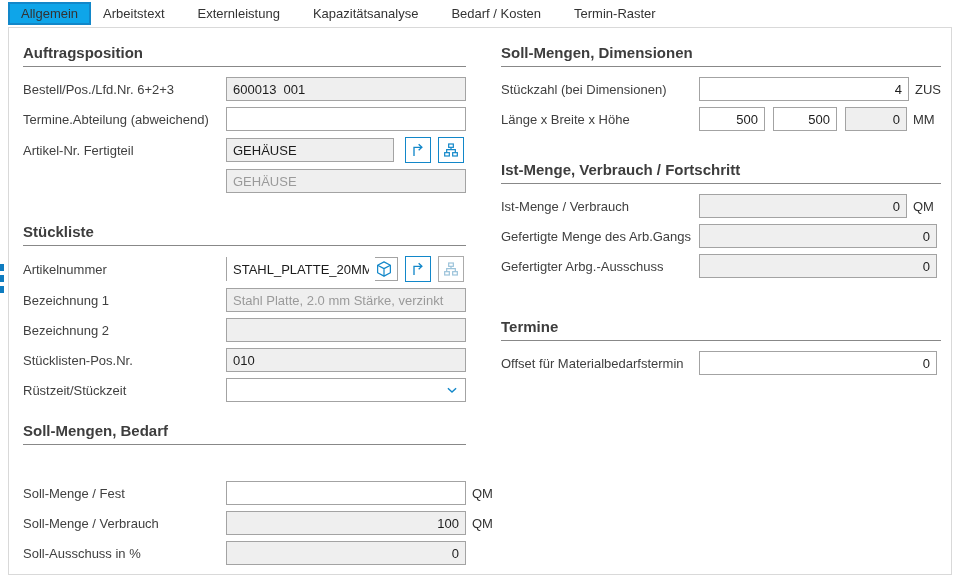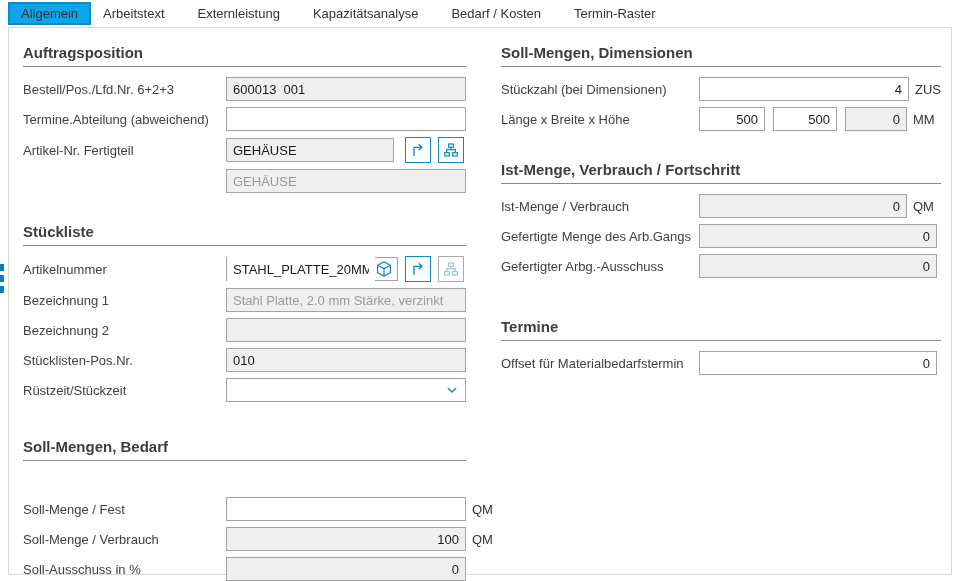--- a/index.html
+++ b/index.html
@@ -50,21 +50,21 @@
   .section-title {
     font-size: 15px;
     font-weight: 600;
     color: #3d3d3d;
     border-bottom: 1px solid #888;
     padding-bottom: 5px;
     margin-bottom: 10px;
   }
   .mt-sect-1 { margin-top: 8px; }
   .mt-sect-2 { margin-top: 30px; }
-  .mt-sect-3 { margin-top: 36px; }
+  .mt-sect-3 { margin-top: 20px; }
   .mt-sect-4 { margin-top: 40px; }
   .mb-big    { margin-bottom: 36px; }
 
   .row { display: flex; align-items: center; margin-bottom: 6px; }
   .lbl { flex: none; color: #404040; }
   .col-left  .lbl { width: 203px; }
   .col-right .lbl { width: 198px; }
   .fld { display: flex; align-items: center; }
   .unit { margin-left: 6px; color: #333; }
 

